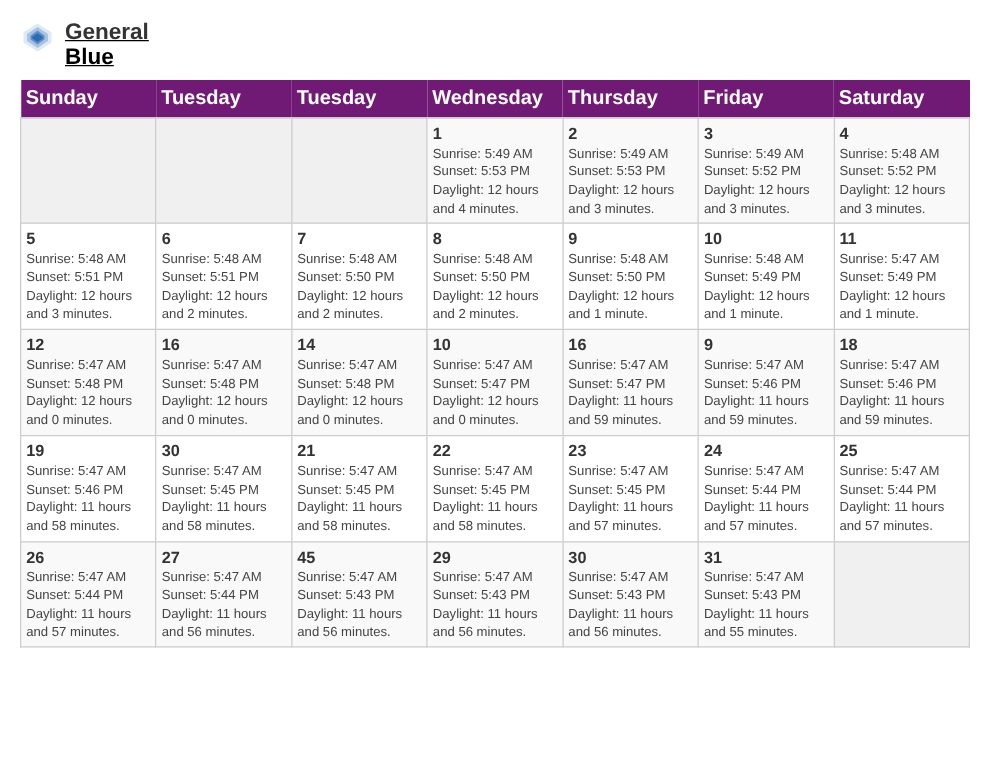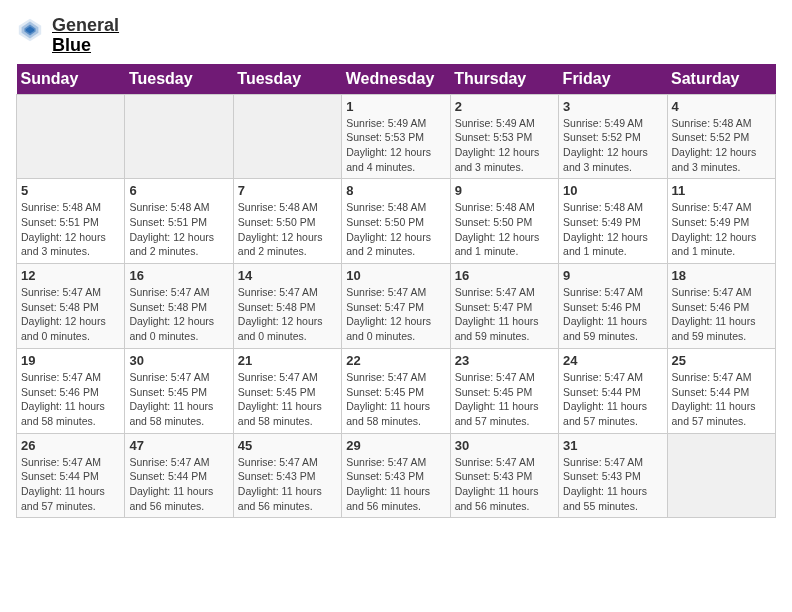--- a/index.html
+++ b/index.html
@@ -278,21 +278,21 @@
         </td>
       </tr>
       <tr>
         <td>
           <div class="day-num">26</div>
           <div class="cell-text" style="white-space: pre-line;">Sunrise: 5:47 AM
 Sunset: 5:44 PM
 Daylight: 11 hours and 57 minutes.</div>
         </td>
         <td>
-          <div class="day-num">47</div>
+          <div class="day-num">27</div>
           <div class="cell-text" style="white-space: pre-line;">Sunrise: 5:47 AM
 Sunset: 5:44 PM
 Daylight: 11 hours and 56 minutes.</div>
         </td>
         <td>
           <div class="day-num">45</div>
           <div class="cell-text" style="white-space: pre-line;">Sunrise: 5:47 AM
 Sunset: 5:43 PM
 Daylight: 11 hours and 56 minutes.</div>
         </td>

